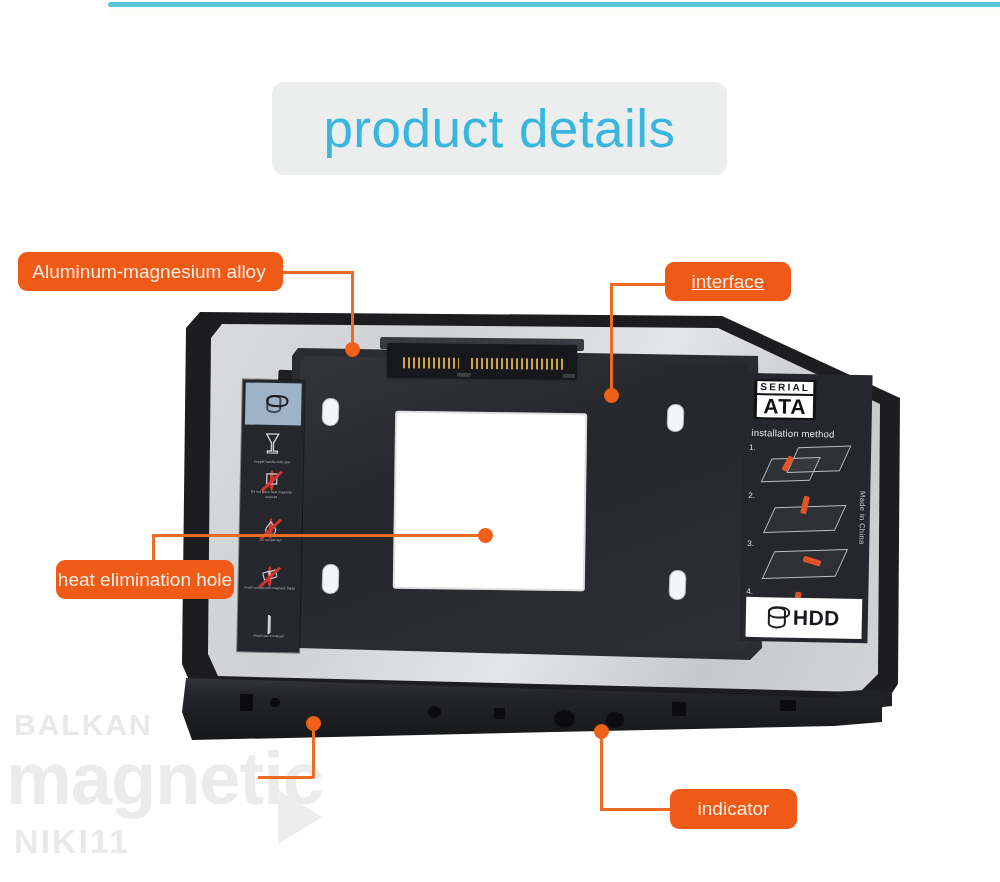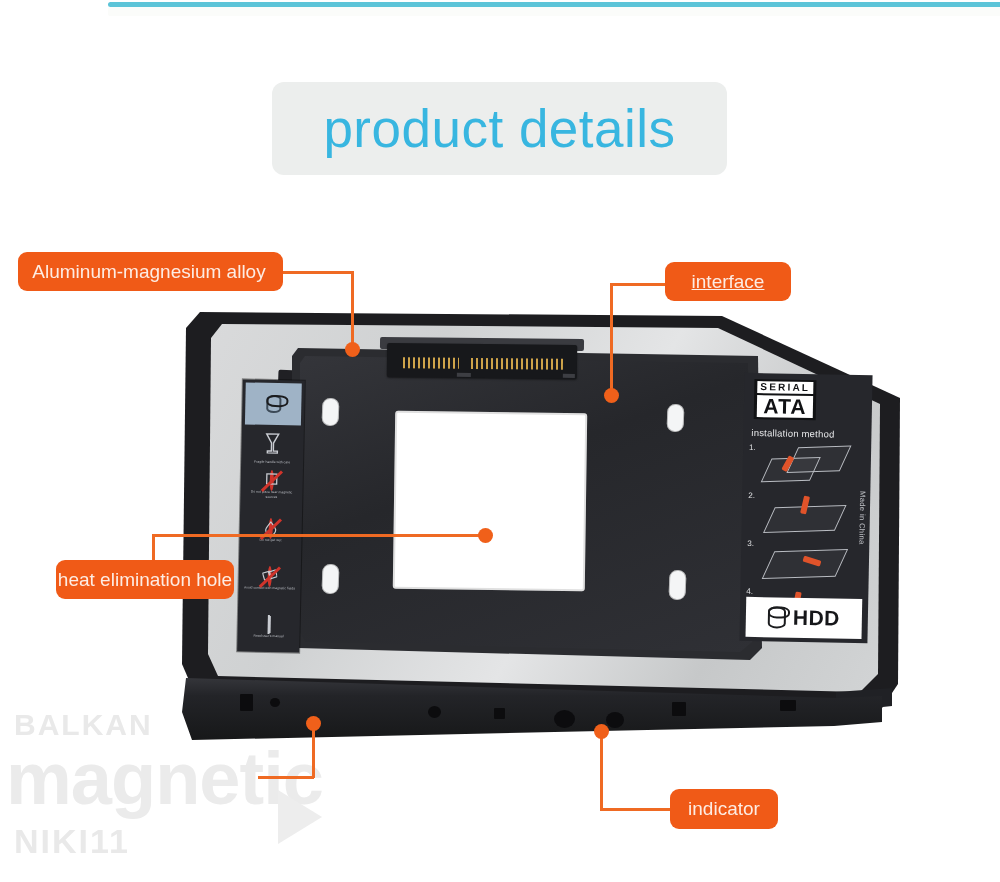--- a/index.html
+++ b/index.html
@@ -427,17 +427,17 @@
     <span>heat elimination hole</span>
   </div>
 
   <div class="lead lead-v" style="left:312px; top:722px; height:56px;"></div>
   <div class="lead lead-h" style="left:258px; top:776px; width:56px;"></div>
   <div class="dot" style="left:306px; top:716px;"></div>
 
   <div class="lead lead-v" style="left:600px; top:730px; height:80px;"></div>
   <div class="lead lead-h" style="left:600px; top:808px; width:72px;"></div>
   <div class="dot" style="left:594px; top:724px;"></div>
-  <div class="badge" style="left:670px; top:789px; width:108px; height:40px;">
+  <div class="badge" style="left:670px; top:789px; width:127px; height:40px;">
     <span>indicator</span>
   </div>
 
 </div>
 
 </body></html>

